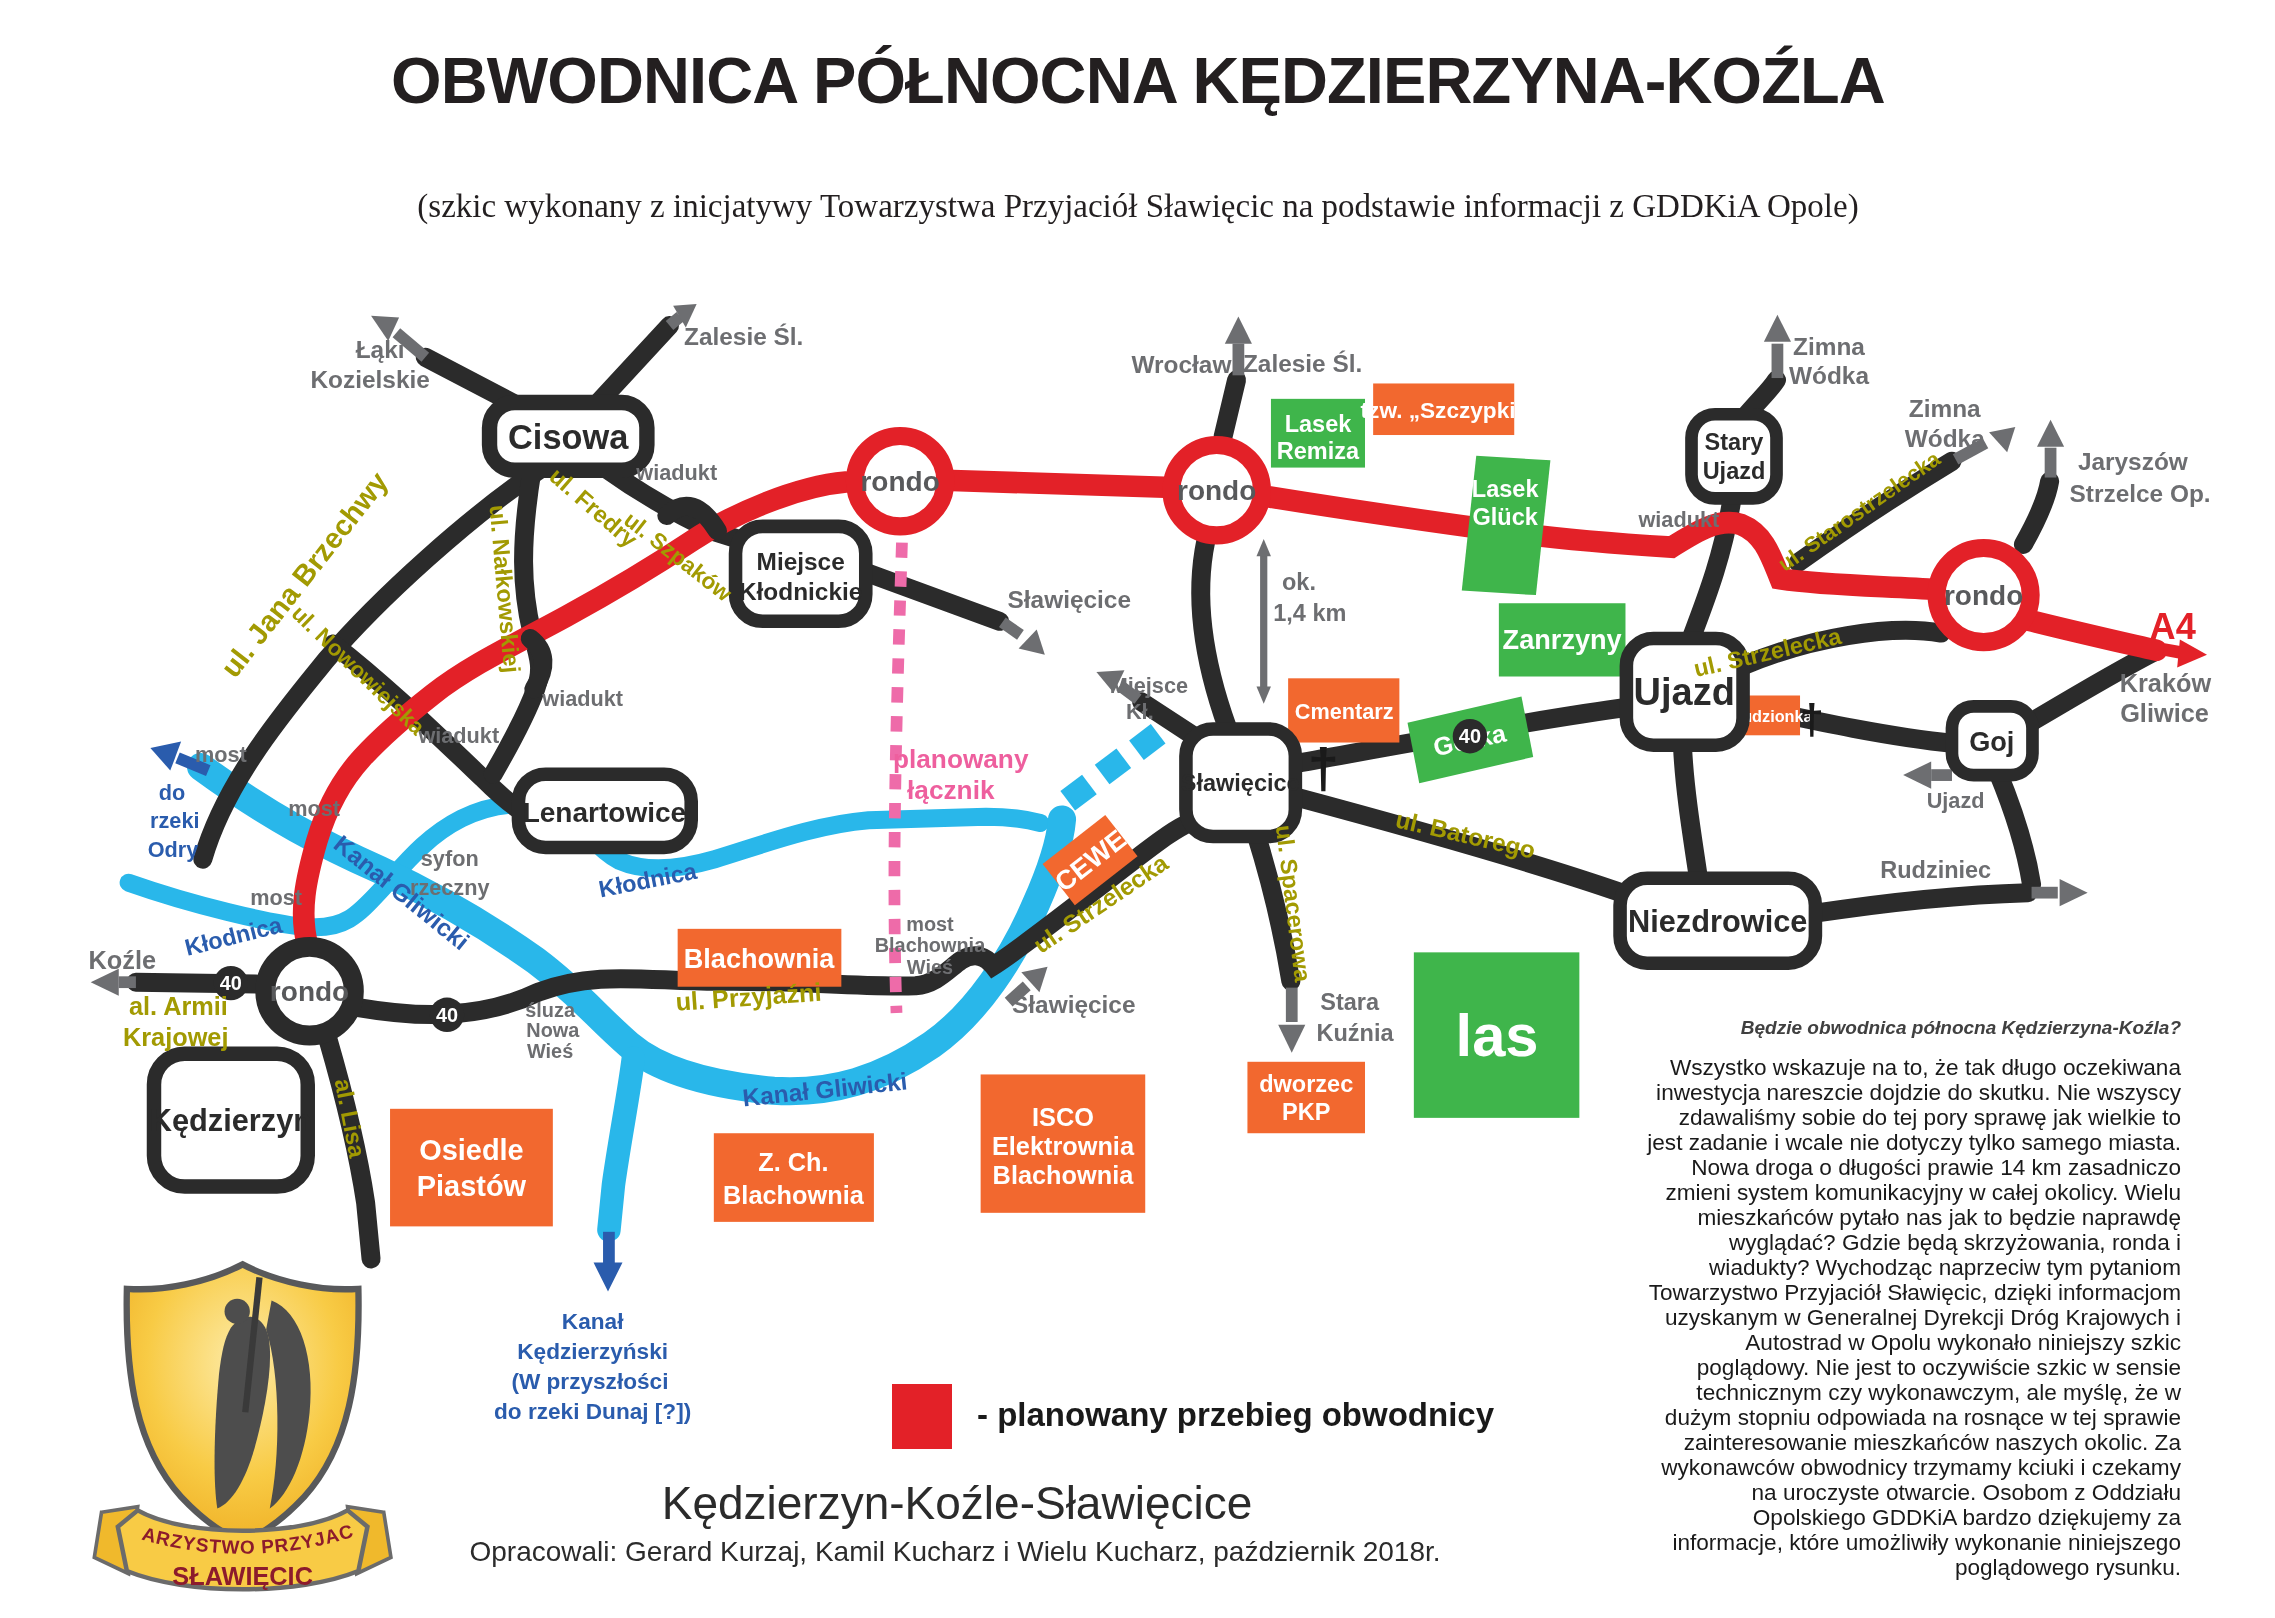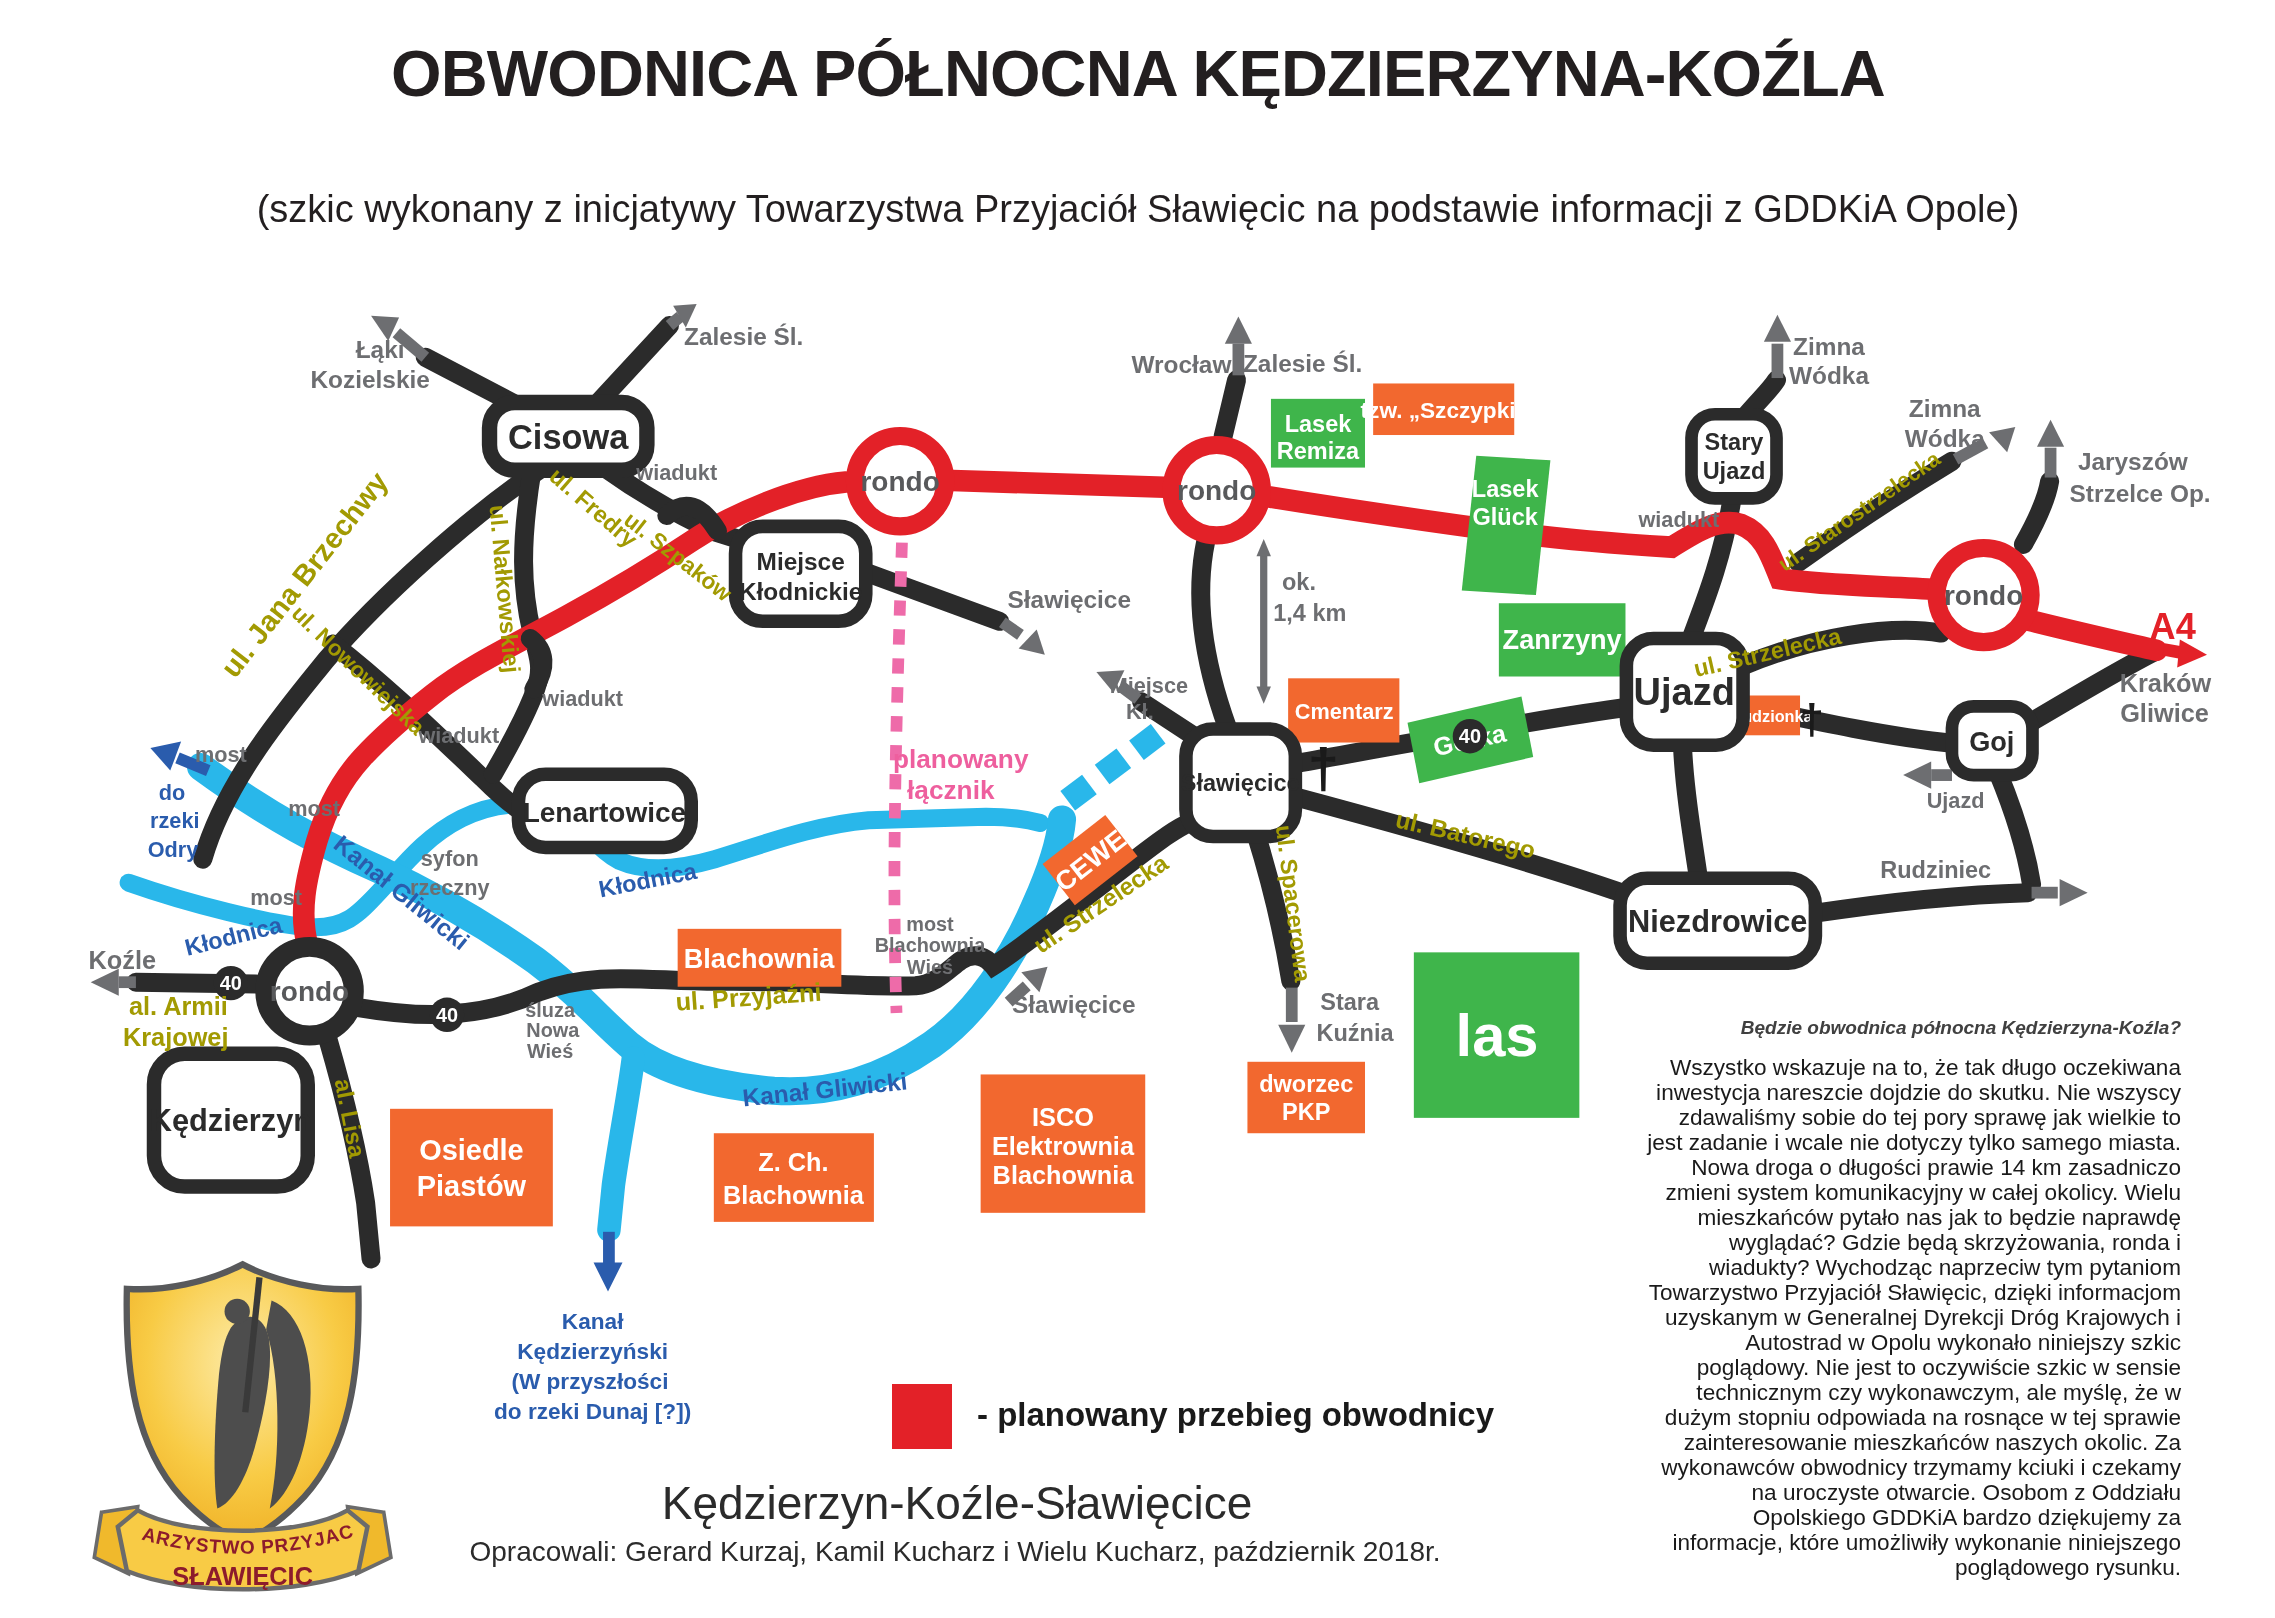--- a/index.html
+++ b/index.html
@@ -1,20 +1,20 @@
 <!DOCTYPE html>
 <html style="font-size:14.5px"><head>
 <meta charset="utf-8">
 <style>
   html,body{margin:0;padding:0;background:#ffffff;}
   .page{position:relative;width:2276px;height:1618px;background:#fff;overflow:hidden;
         font-family:"Liberation Sans",sans-serif;color:#231f20;}
-  h1.title{position:absolute;top:36px;left:0;width:100%;margin:0;text-align:center;
+  h1.title{position:absolute;top:43px;left:0;width:100%;margin:0;text-align:center;
         font-size:65px;font-weight:800;letter-spacing:-0.9px;color:#231f20;}
-  .subtitle{position:absolute;top:188px;left:0;width:100%;text-align:center;font-size:38px;color:#231f20;}
+  .subtitle{position:absolute;top:188px;left:0;width:100%;text-align:center;font-size:33px;color:#231f20;font-family:Liberation Serif, serif;}
   svg.map{position:absolute;left:0;top:0;}
   svg text{font-family:"Liberation Sans",sans-serif;text-anchor:middle;}
   .t-dir{fill:#6d6e71;font-weight:bold;}
   .t-street{fill:#a29a02;font-weight:bold;}
   .t-water{fill:#2a5cad;font-weight:bold;}
   .t-boxw{fill:#ffffff;font-weight:bold;}
   .t-town{fill:#2b2b2b;font-weight:bold;}
   .t-rondo{fill:#58595b;font-weight:bold;}
   .t-pink{fill:#ee5f9e;font-weight:bold;}
   .t-red{fill:#e32128;font-weight:bold;}

